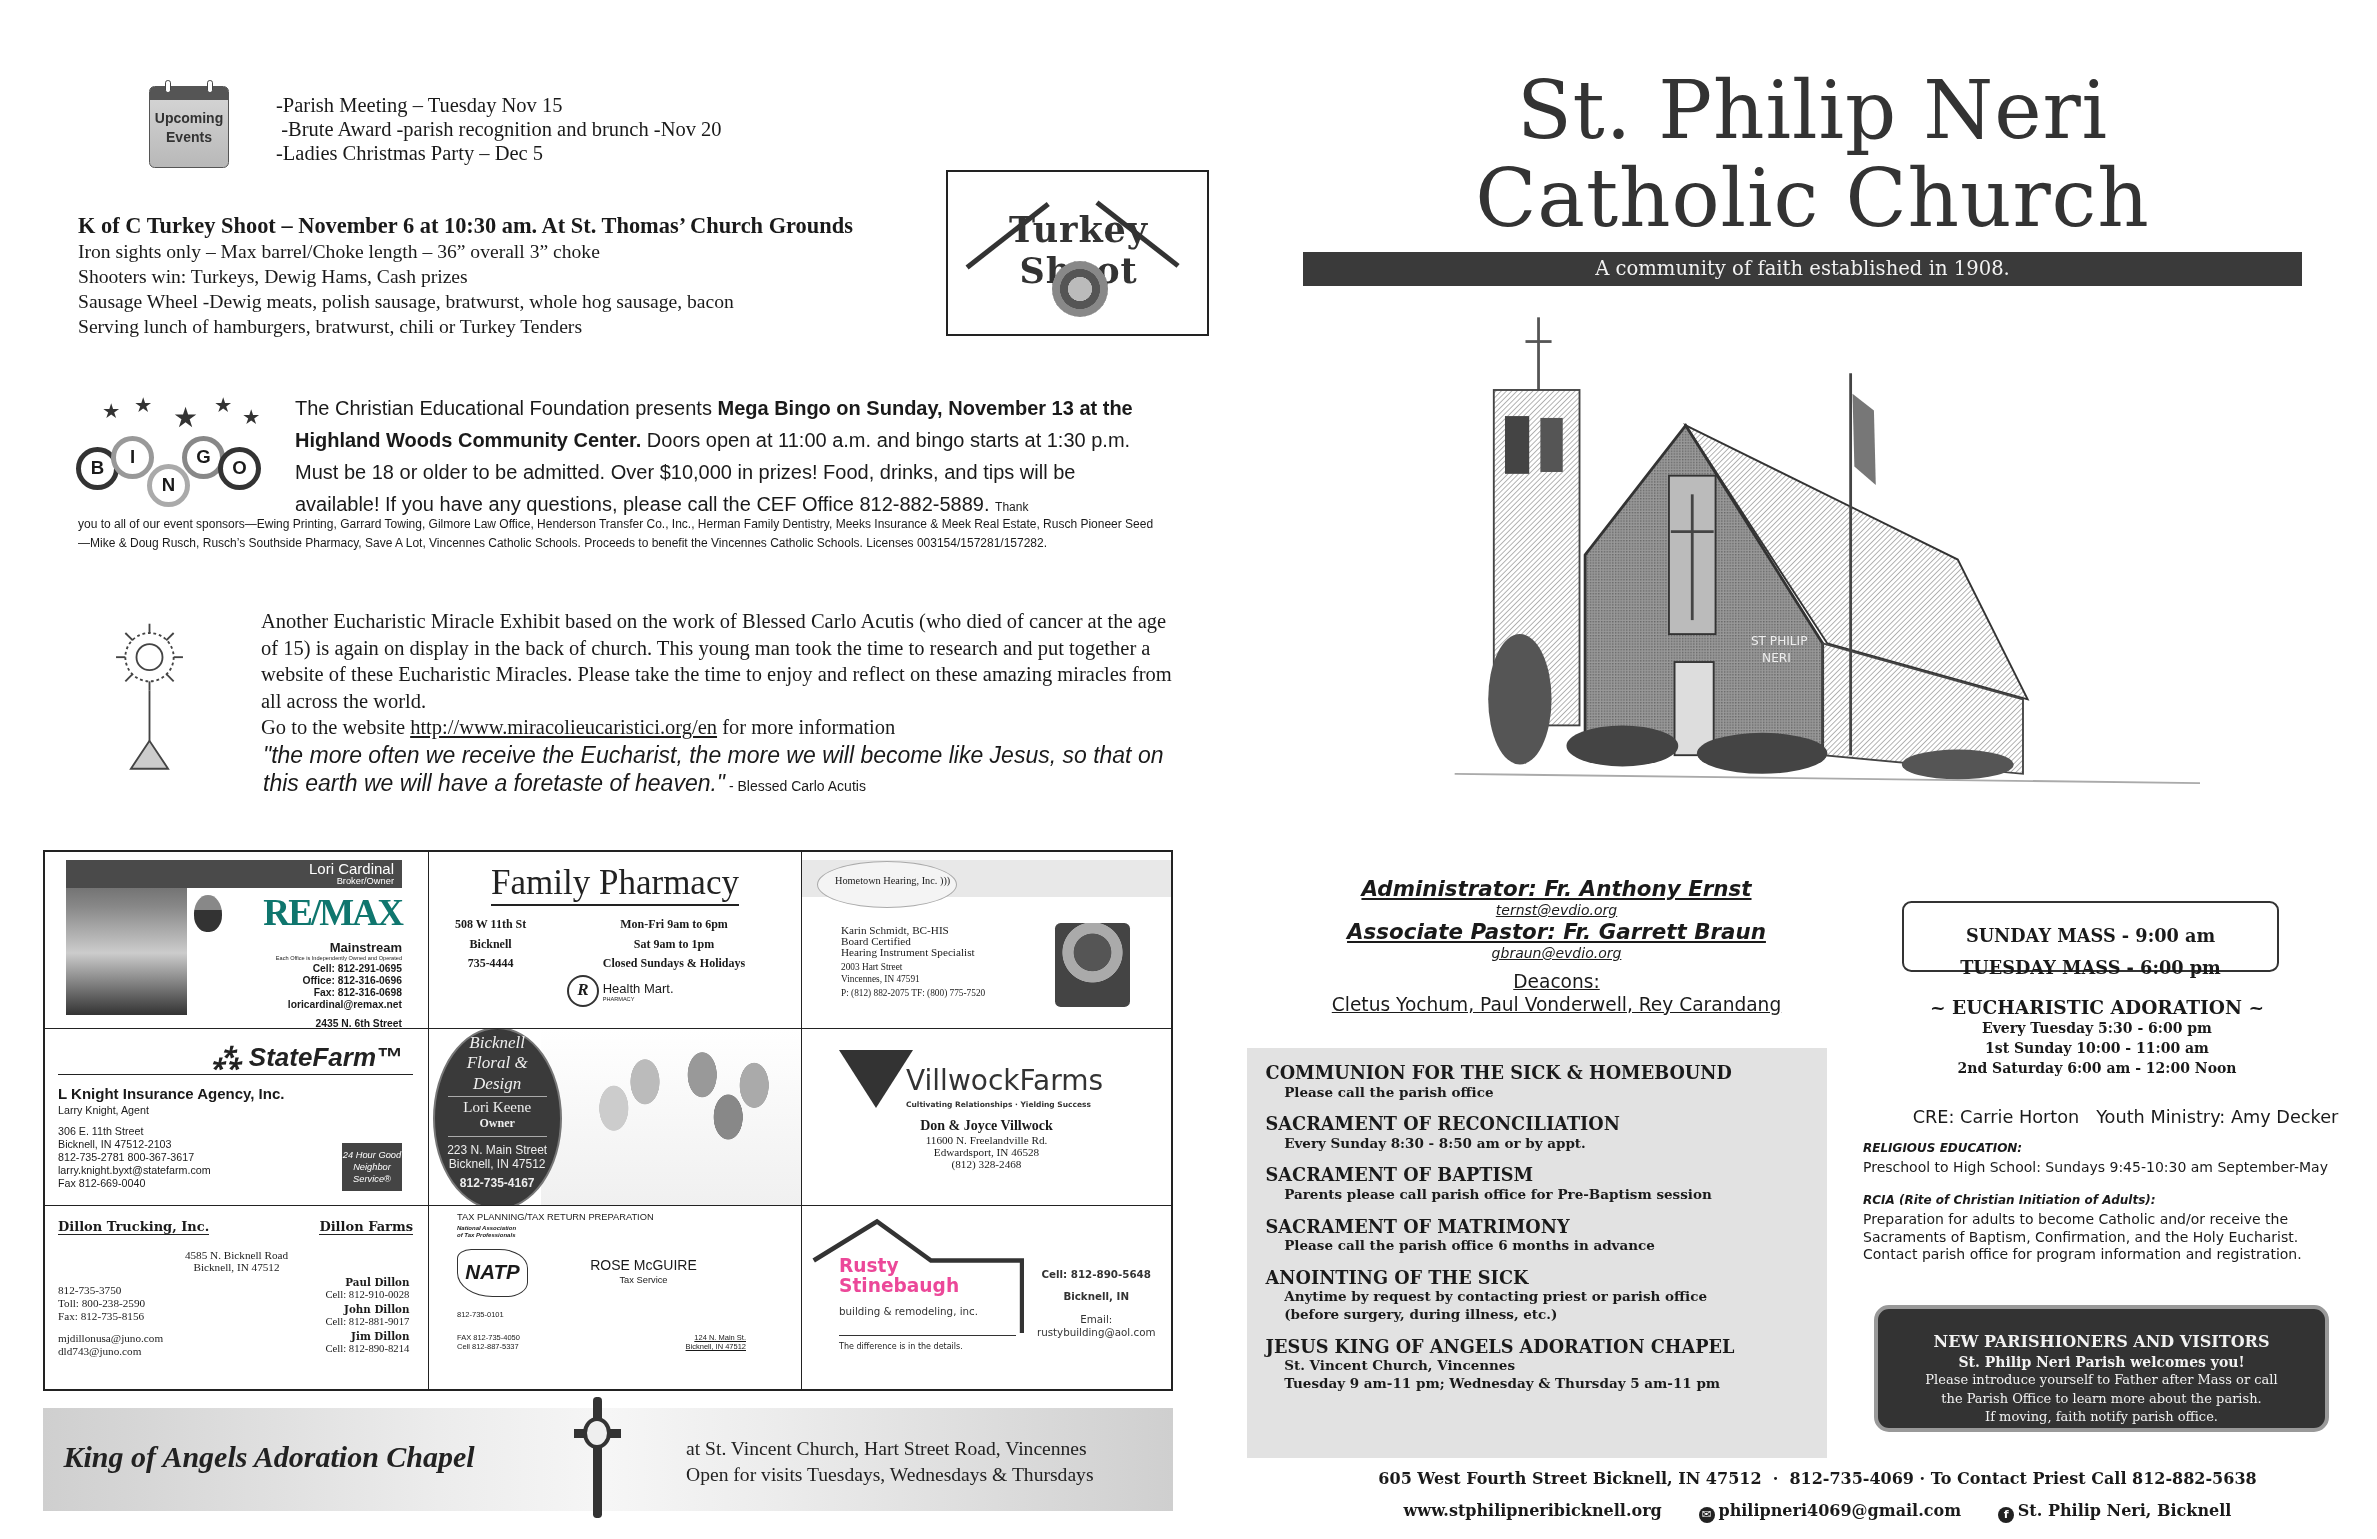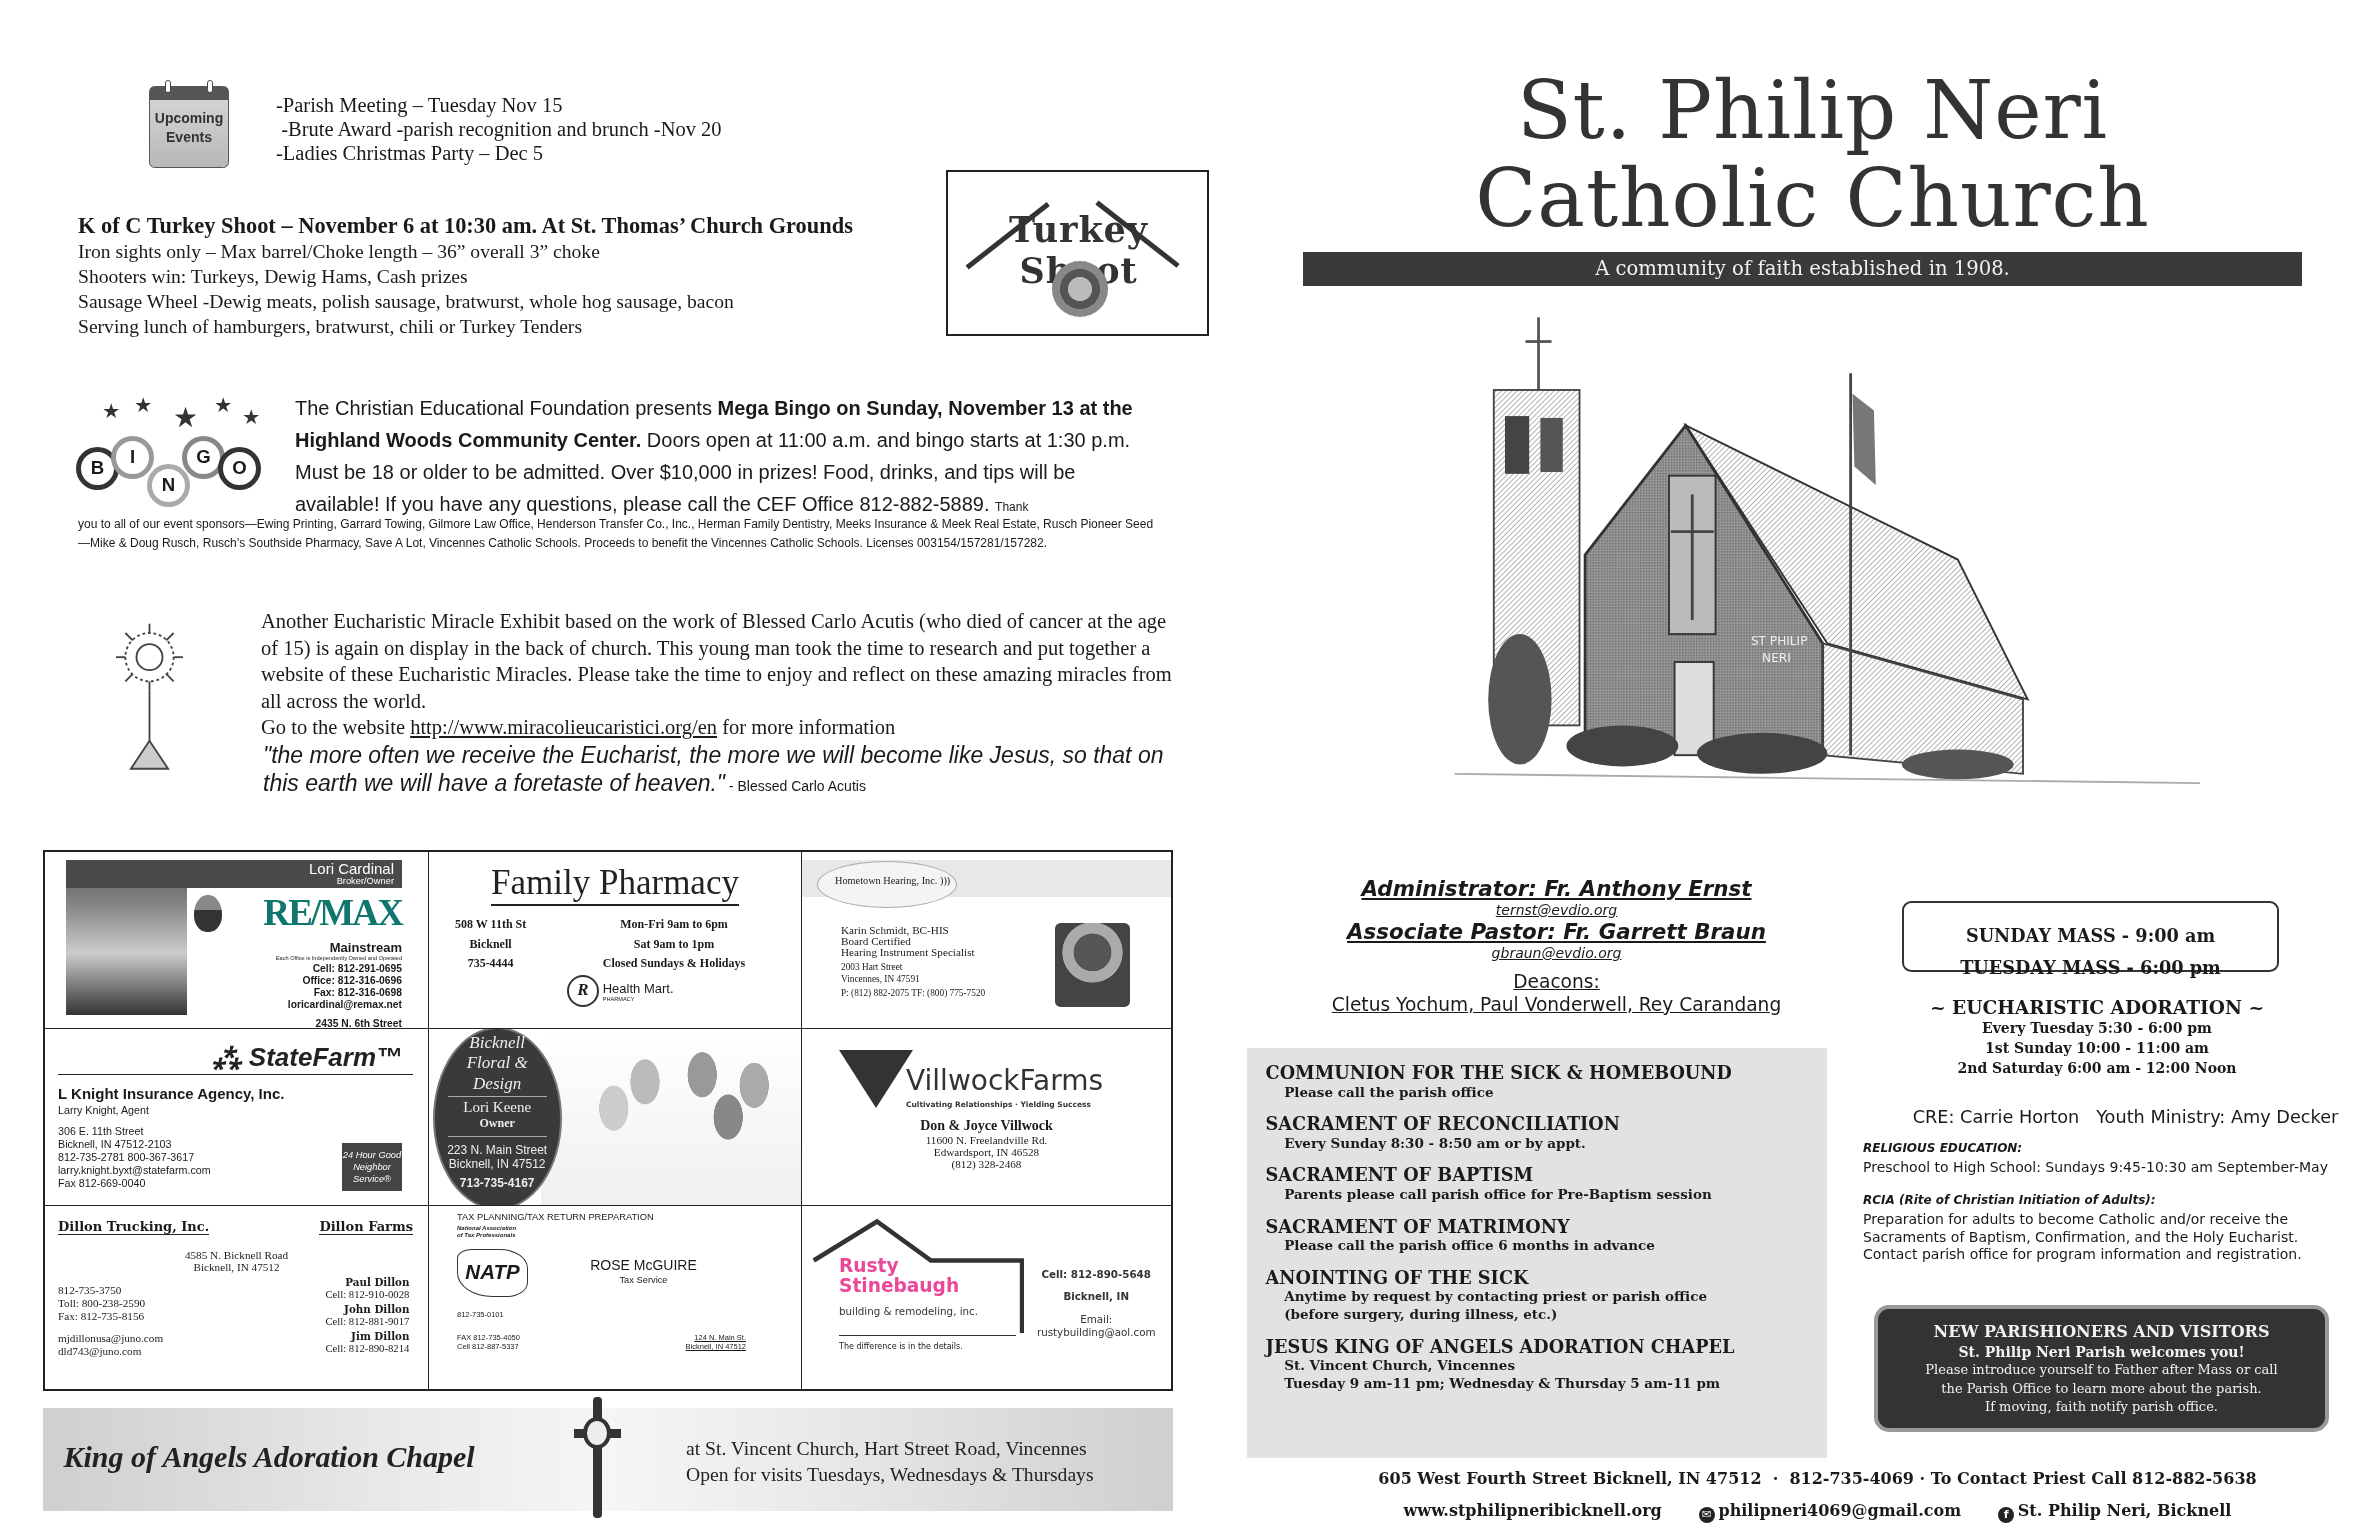--- a/index.html
+++ b/index.html
@@ -165,21 +165,21 @@
   .sac .h { font-size: 17.7px; line-height: 20.5px; font-weight: bold; }
   .sac .d { font-size: 13.5px; line-height: 17.7px; font-weight: bold; padding-left: 18.6px; }
 
   .staff { left: 1883px; top: 1107px; width: 485px; text-align: center; font-family: "DejaVu Sans", sans-serif; font-size: 17.7px; }
   .relig { left: 1863px; top: 1139px; width: 503px; font-family: "DejaVu Sans", sans-serif; }
   .relig .h { font-weight: bold; font-style: italic; font-size: 12px; line-height: 19.6px; }
   .relig .d { font-size: 14px; line-height: 17.7px; }
   .relig .gap { height: 15px; }
 
   .welcome { left: 1874px; top: 1305px; width: 455px; height: 127px; background: #333; color: #f2f2f2; border: 4.7px solid #999; border-radius: 15px;
-    text-align: center; font-family: "DejaVu Serif", serif; padding-top: 13px; }
+    text-align: center; font-family: "DejaVu Serif", serif; padding-top: 23px; }
   .welcome .h { font-weight: bold; font-size: 16px; line-height: 20.5px; }
   .welcome .s { font-weight: bold; font-size: 14px; line-height: 18.6px; }
   .welcome .l { font-size: 13px; line-height: 18.6px; }
 
   .footer1 { left: 1305px; top: 1469px; width: 1025px; text-align: center; font-family: "DejaVu Serif", serif; font-weight: bold; font-size: 16px; }
   .footer2 { left: 1305px; top: 1501px; width: 1025px; text-align: center; font-family: "DejaVu Serif", serif; font-weight: bold; font-size: 16px; display: flex; justify-content: center; gap: 37px; }
   .footer2 .ic { display: inline-block; width: 16px; height: 16px; border-radius: 50%; background: #222; color: #fff; font-size: 11.2px; line-height: 16px; text-align: center; margin-right: 3.7px; font-family: "DejaVu Sans", sans-serif; vertical-align: -1.9px; }
 </style>
 </head>
 <body>
@@ -334,21 +334,21 @@
         <div>Bicknell</div>
         <div>Floral &amp;</div>
         <div>Design</div>
       </div>
       <div class="owner">Lori Keene</div>
       <div class="role">Owner</div>
       <div class="addr">
         <div>223 N. Main Street</div>
         <div>Bicknell, IN 47512</div>
       </div>
-      <div class="ph">713-735-4167</div>
+      <div class="ph">812-735-4167</div>
     </div>
   </div>
 
   <div class="ad c3">
     <div class="vw-v"></div>
     <div class="vw-name">VillwockFarms</div>
     <div class="vw-tag">Cultivating Relationships · Yielding Success</div>
     <div class="vw-info">
       <div class="who">Don &amp; Joyce Villwock</div>
       <div>11600 N. Freelandville Rd.</div>

